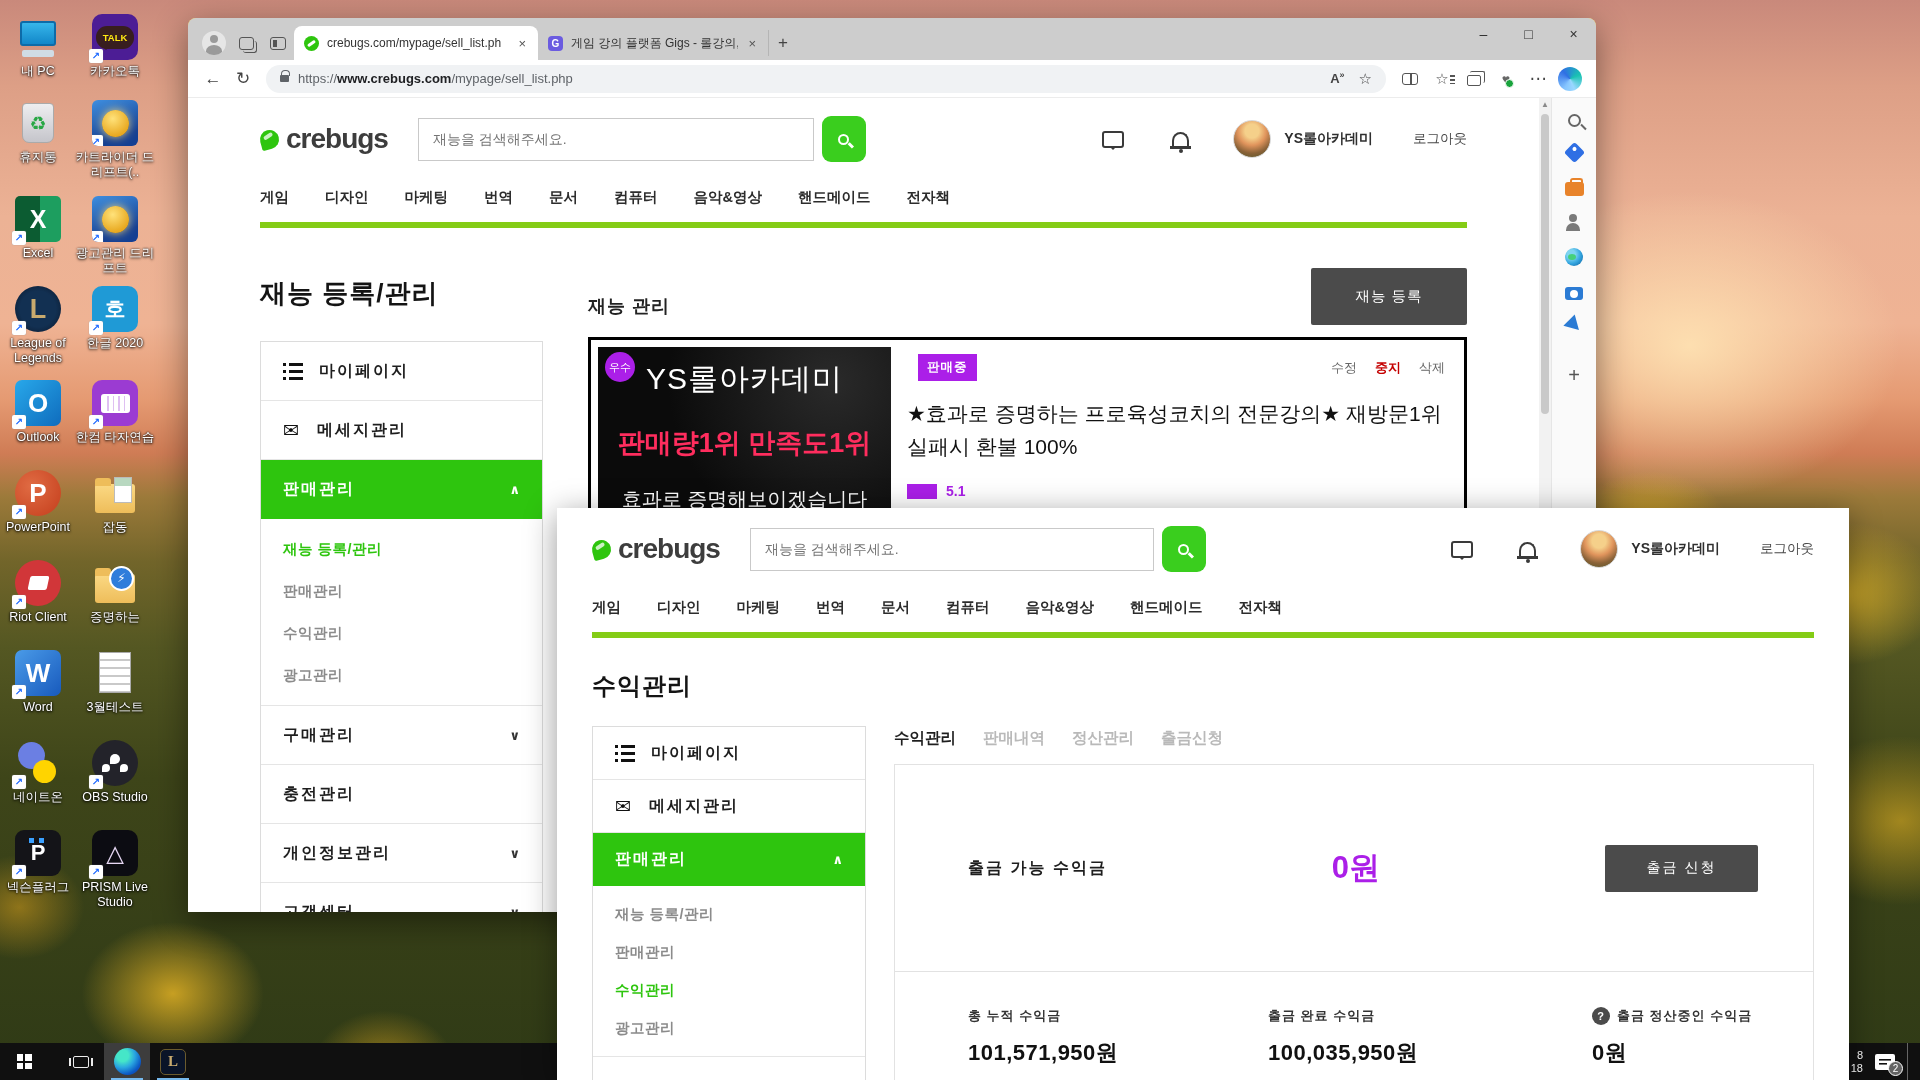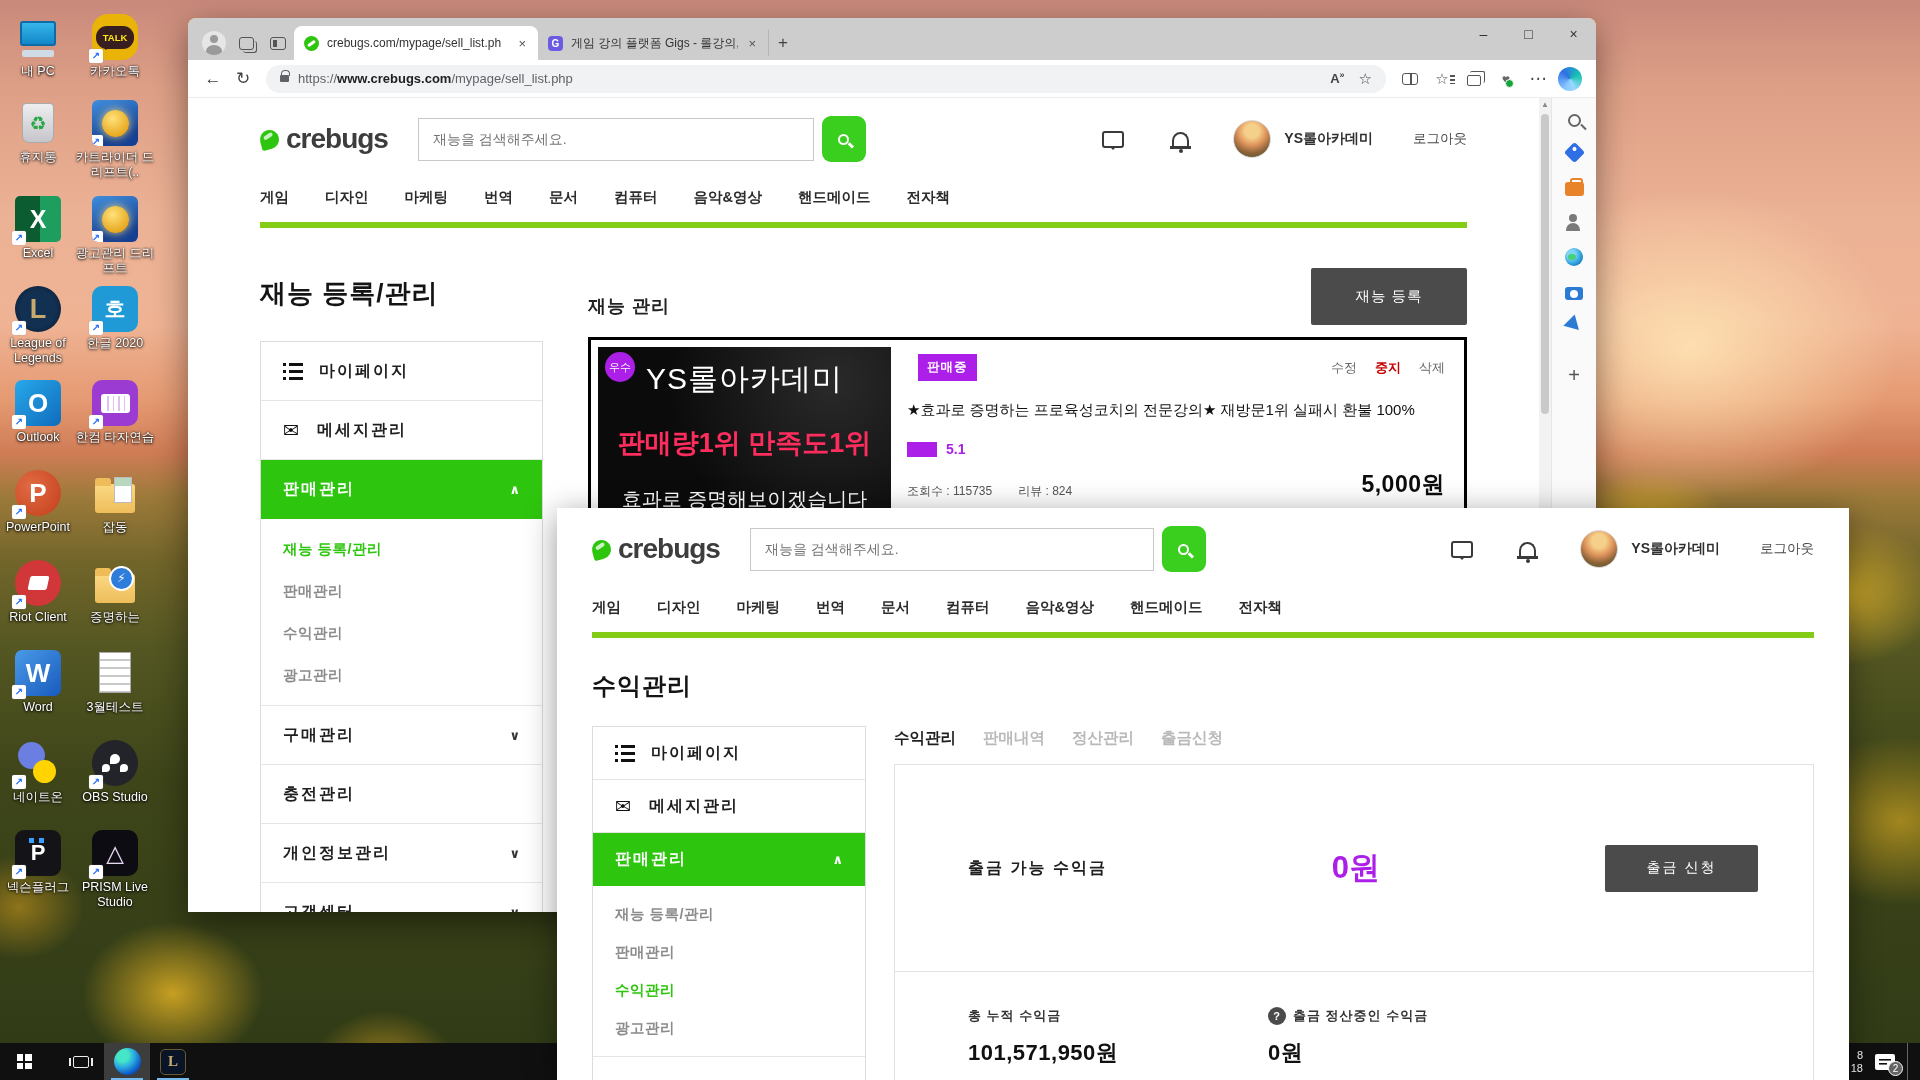--- a/index.html
+++ b/index.html
@@ -29,21 +29,21 @@
 .i-outlook{background:linear-gradient(135deg,#28a8ea,#0f6cbd);border-radius:7px;color:#fff;font-size:26px;}
 .i-ppt{background:radial-gradient(circle at 35% 35%,#e06b43,#c43e1c);border-radius:50%;color:#fff;font-size:26px;}
 .i-riot{background:#d13639;border-radius:50%;}
 .fist{width:19px;height:14px;background:#fff;border-radius:2px;transform:skewX(-12deg);}
 .i-word{background:linear-gradient(135deg,#4a9be8,#185abd);border-radius:7px;color:#fff;font-size:26px;}
 .i-nate{position:relative;}
 .nb{width:27px;height:27px;border-radius:50%;background:#6b7fe3;position:absolute;left:3px;top:2px;}
 .ny{width:23px;height:23px;border-radius:50%;background:#ffd400;position:absolute;right:5px;bottom:3px;}
 .i-nexon{background:#141418;border-radius:9px;color:#fff;font-size:22px;position:relative;}
 .i-nexon:before{content:"";position:absolute;top:8px;left:14px;width:5px;height:5px;background:#3aa0ff;box-shadow:10px 0 0 #3aa0ff;}
-.i-kakao{background:#eab308;border-radius:16px;}
+.i-kakao{background:#4c1d95;border-radius:10px;}
 .bub{background:#381e1f;color:#ffe812;font-size:9.5px;font-weight:bold;padding:6px 7px;border-radius:11px;position:relative;}
 .bub:after{content:"";position:absolute;left:5px;bottom:-6px;border:5px solid transparent;border-top-color:#381e1f;}
 .i-kart{background:linear-gradient(160deg,#3f8fe0 0%,#143f93 75%);border-radius:6px;overflow:hidden;}
 .helm{width:27px;height:27px;border-radius:50%;background:radial-gradient(circle at 40% 32%,#ffe27a,#e8a81f 72%);box-shadow:0 0 10px rgba(255,220,120,.9);}
 .i-hangul{background:#1f9ad6;border-radius:10px;color:#fff;font-size:21px;}
 .i-hancom{background:#9b3bd2;border-radius:10px;}
 .kbd{width:29px;height:19px;border-radius:3px;border:2px solid #fff;background:repeating-linear-gradient(90deg,#fff 0 4px,#dfc0f2 4px 5.5px);}
 .fold{width:40px;height:29px;background:linear-gradient(180deg,#fbd984,#eebd5a);border-radius:3px;position:relative;margin-top:10px;}
 .fold:before{content:"";position:absolute;top:-6px;left:0;width:16px;height:8px;background:#eebd5a;border-radius:3px 3px 0 0;}
 .ph{position:absolute;right:3px;top:-7px;width:18px;height:26px;background:linear-gradient(180deg,#b8d8c0 0 35%,#fff 35%);border:1px solid #bbb;}
@@ -167,21 +167,21 @@
 .thumb{width:293px;height:176px;flex:none;background:radial-gradient(circle at 80% 20%,#2a2a2a,#0b0b0b 60%);color:#fff;font-family:"Liberation Serif","DejaVu Serif",serif;text-align:center;display:flex;flex-direction:column;justify-content:space-between;padding:12px 4px 10px;position:relative;}
 .t1{font-size:30px;letter-spacing:1px;}
 .t2{color:#ff2d5e;font-size:27px;font-weight:bold;}
 .t3{font-size:20px;}
 .grade{position:absolute;left:7px;top:5px;width:30px;height:30px;border-radius:50%;background:#ab1fe8;color:#fff;font-size:11px;display:flex;align-items:center;justify-content:center;font-family:"Liberation Sans",sans-serif;}
 .cright{flex:1;padding:7px 12px 4px 16px;display:flex;flex-direction:column;}
 .crow1{display:flex;align-items:center;padding-left:11px;}
 .status{background:#ab1fe8;color:#fff;font-size:12.5px;font-weight:bold;padding:5px 9px;letter-spacing:1px;}
 .acts{margin-left:auto;display:flex;gap:18px;font-size:13px;color:#666;}
 .acts .stop{color:#c40000;font-weight:bold;}
-.ctitle{margin-top:17px;font-size:15px;color:#111;line-height:1.55;max-width:580px;}
+.ctitle{margin-top:17px;font-size:21px;color:#111;line-height:1.55;max-width:580px;}
 .rrow{margin-top:20px;display:flex;align-items:center;gap:9px;}
 .rbar{width:30px;height:15px;background:#ab1fe8;}
 .rnum{color:#ab1fe8;font-weight:bold;font-size:14px;}
 .vrow{margin-top:12px;display:flex;align-items:flex-end;font-size:12px;color:#555;}
 .vrow .rev{margin-left:26px;}
 .price{margin-left:auto;font-size:23px;font-weight:bold;color:#0d0d0d;letter-spacing:.5px;}
 
 .win2{position:absolute;left:557px;top:508px;width:1292px;height:572px;background:#fff;z-index:10;box-shadow:0 6px 30px rgba(0,0,0,.4);overflow:hidden;padding:0 35px;}
 .win2 .sinput{width:404px;}
 .win2 .ic-bell{margin-left:46px;}
@@ -660,20 +660,26 @@
           <span class="wdamt">0원</span>
           <button class="wdbtn">출금 신청</button>
         </div>
         <div class="stats">
           <div class="st st1">
             <div class="stlabel">
                 <span>총 누적 수익금</span>
               </div>
             <div class="stvalue">101,571,950원</div>
           </div>
+          <div class="st st2">
+            <div class="stlabel">
+                <span>출금 완료 수익금</span>
+              </div>
+            <div class="stvalue">100,035,950원</div>
+          </div>
           <div class="st st3">
             <div class="stlabel">
               <span class="qmark">?</span>
               <span>출금 정산중인 수익금</span>
             </div>
             <div class="stvalue">0원</div>
           </div>
         </div>
       </div>
     </div>

